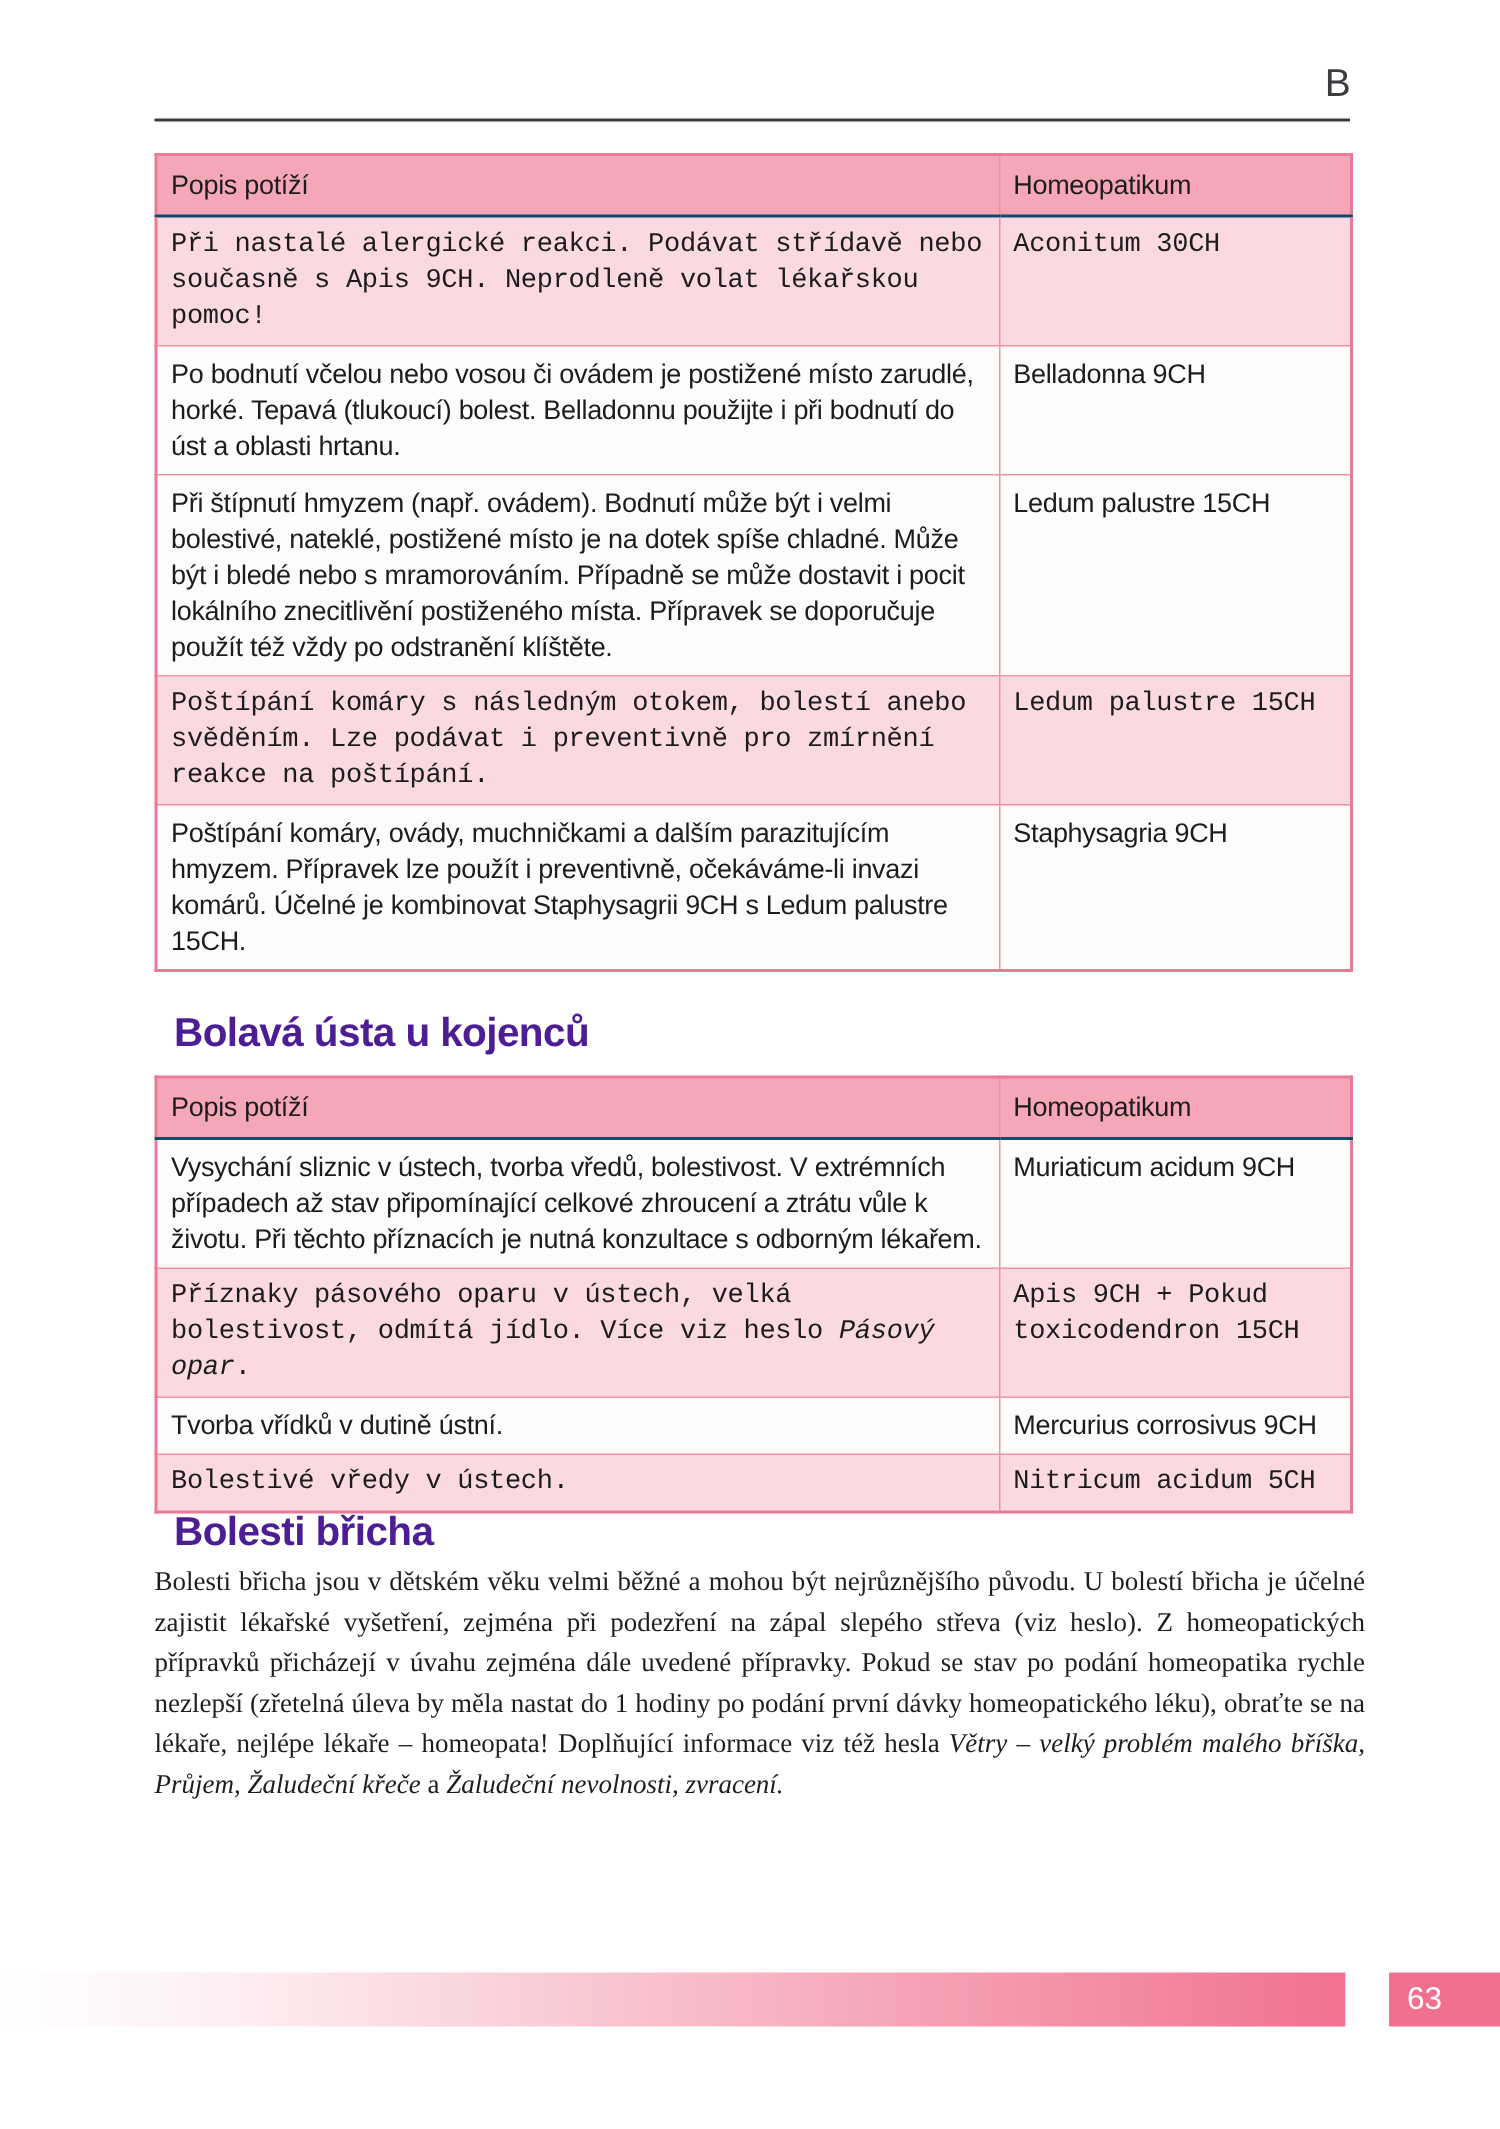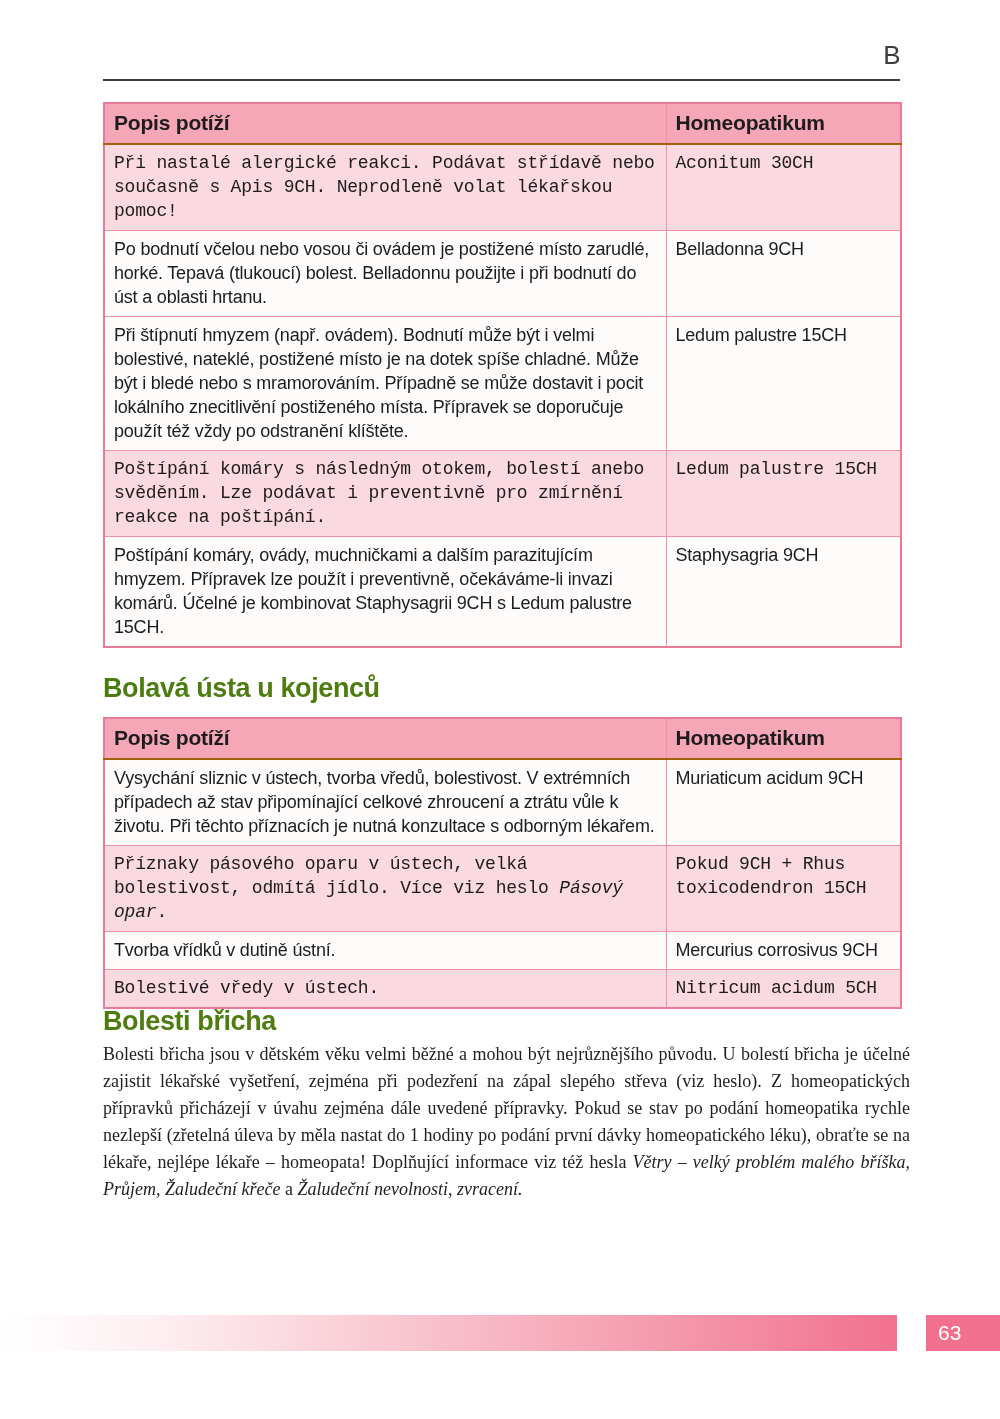--- a/index.html
+++ b/index.html
@@ -35,31 +35,31 @@
   table.remedy-table col.c2 { width:235px; }
   table.remedy-table th, table.remedy-table td {
     border:1.5px solid #ef92a6;
     padding:6px 9px 7px 9px;
     vertical-align:top;
     text-align:left;
   }
   table.remedy-table { border:2px solid #e87b95; }
   table.remedy-table thead th {
     background:#f5a6b7;
-    font-weight:bold; font-size:21px;
-    border-bottom:2px solid #a16207;
+    font-weight:normal; font-size:18px;
+    border-bottom:2px solid #0c4a6e;
     padding-top:7px; padding-bottom:8px;
   }
   tr.r-pink  td { background:#fbd9e0;font-family:Liberation Mono, monospace; }
   tr.r-white td { background:#fefbfb; }
   td.desc-cell { text-align:justify; }
   
   .section-heading {
-    position:absolute; left:103px;
-    font-size:27px; font-weight:bold; color:#4d7c0f;
+    position:absolute; left:116px;
+    font-size:27px; font-weight:bold; color:#4c1d95;
     letter-spacing:-0.4px;
   }
   #heading-bolava  { top:673px; }
   #heading-bolesti { top:1006px; }
   
   .body-paragraph {
     position:absolute; left:103px; top:1041px; width:807px;
     font-family:"Liberation Serif", serif;
     font-size:18px; line-height:27px;
     text-align:justify; color:#1e1e20;
@@ -137,21 +137,21 @@
         <th>Homeopatikum</th>
       </tr>
     </thead>
     <tbody>
       <tr class="r-white">
         <td class="desc-cell">Vysychání sliznic v ústech, tvorba vředů, bolestivost. V extrémních případech až stav připomínající celkové zhroucení a ztrátu vůle k životu. Při těchto příznacích je nutná konzultace s odborným lékařem.</td>
         <td>Muriaticum acidum 9CH</td>
       </tr>
       <tr class="r-pink">
         <td class="desc-cell"><span>Příznaky pásového oparu v ústech, velká bolestivost, odmítá jídlo. Více viz heslo </span><i>Pásový opar</i><span>.</span></td>
-        <td>Pokud 9CH + Rhus toxicodendron 15CH</td>
+        <td>Apis 9CH + Pokud toxicodendron 15CH</td>
       </tr>
       <tr class="r-white">
         <td class="desc-cell">Tvorba vřídků v dutině ústní.</td>
         <td>Mercurius corrosivus 9CH</td>
       </tr>
       <tr class="r-pink">
         <td class="desc-cell">Bolestivé vředy v ústech.</td>
         <td>Nitricum acidum 5CH</td>
       </tr>
     </tbody>

